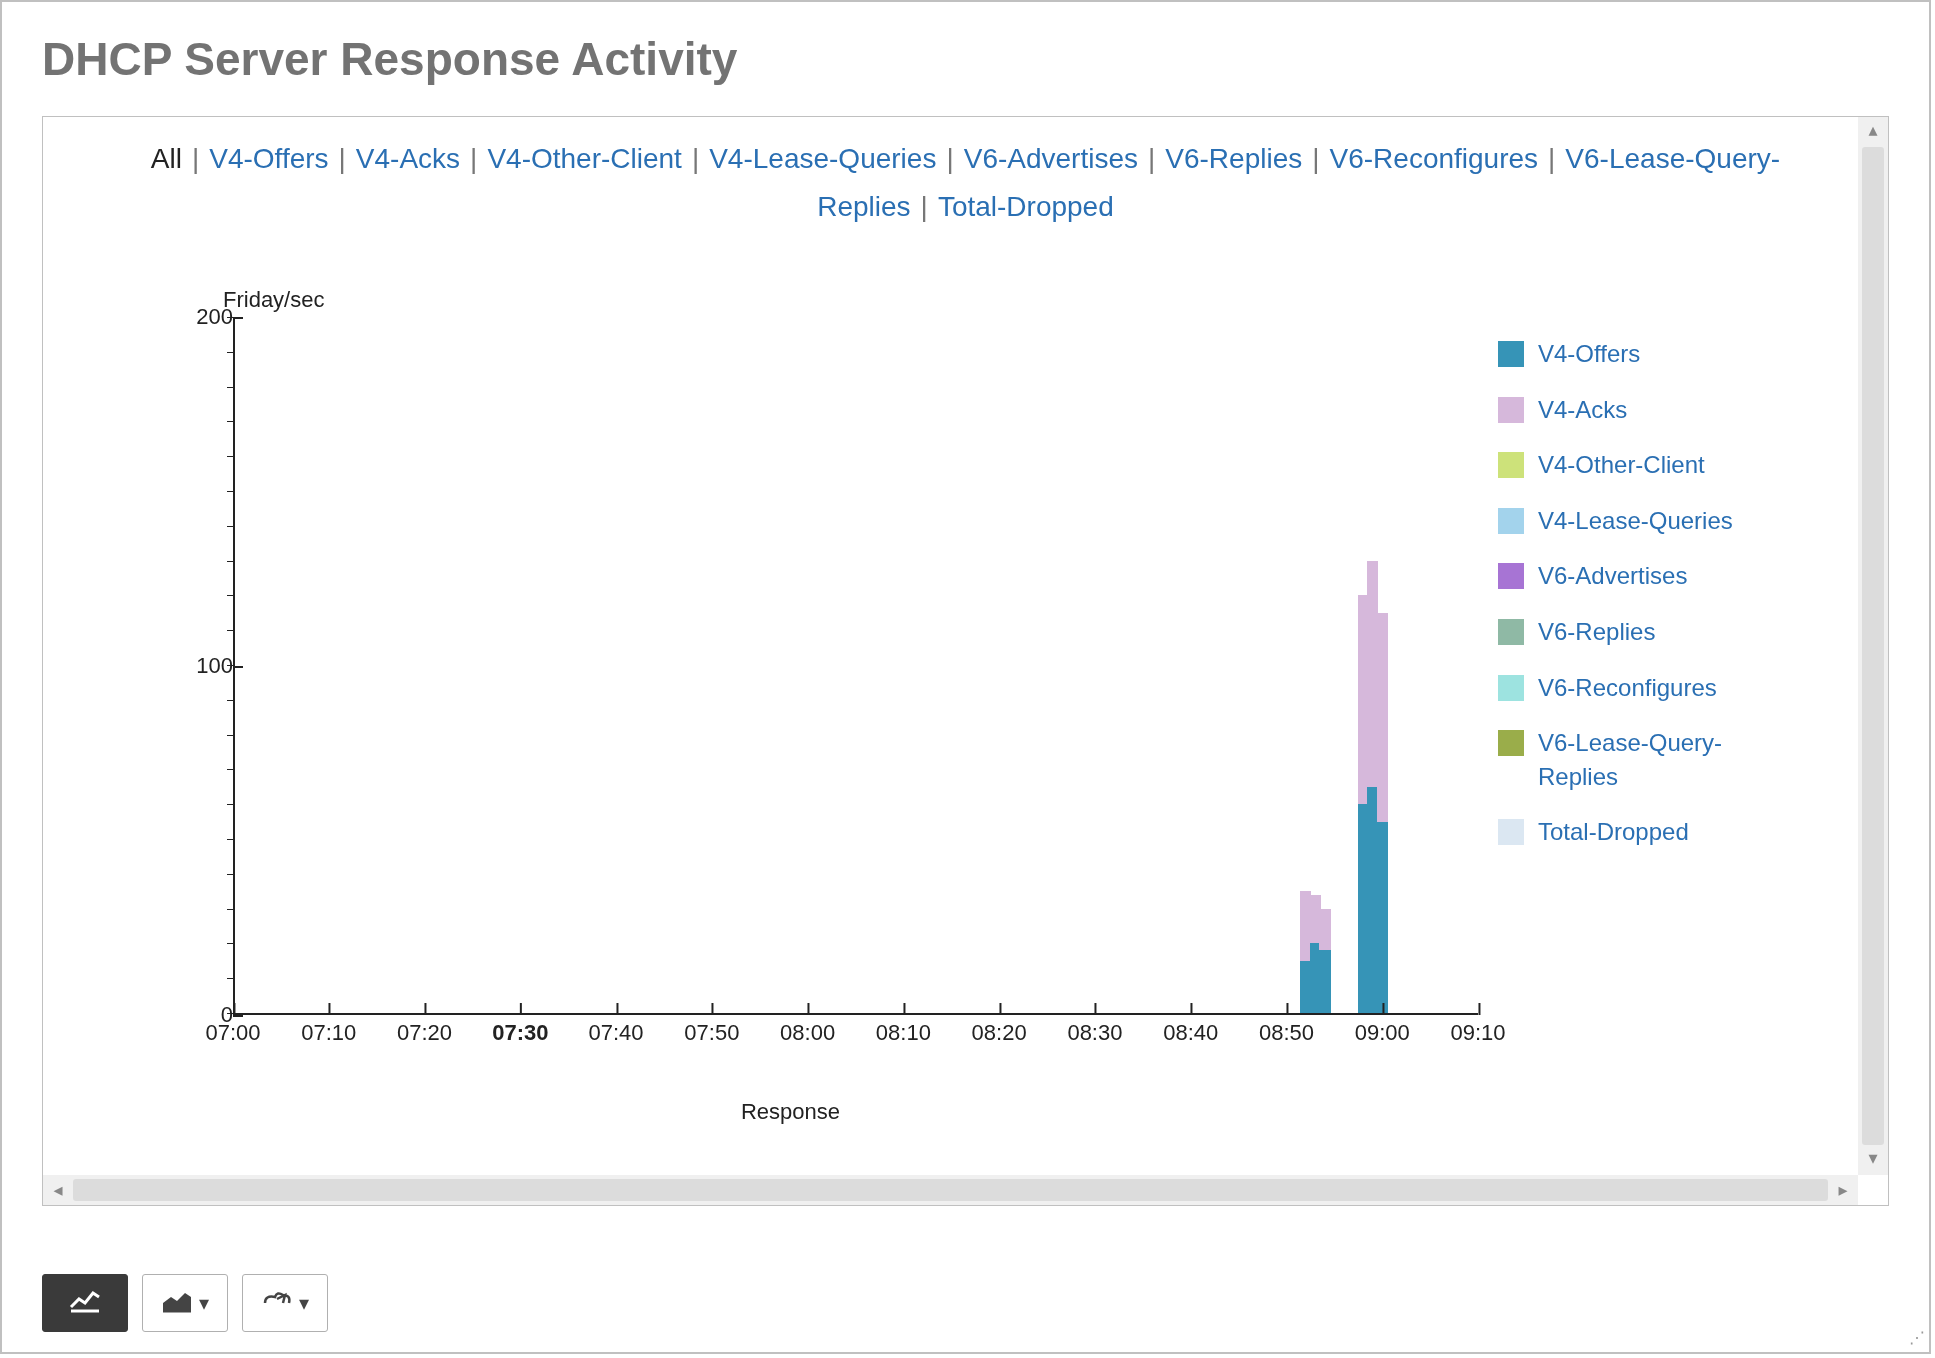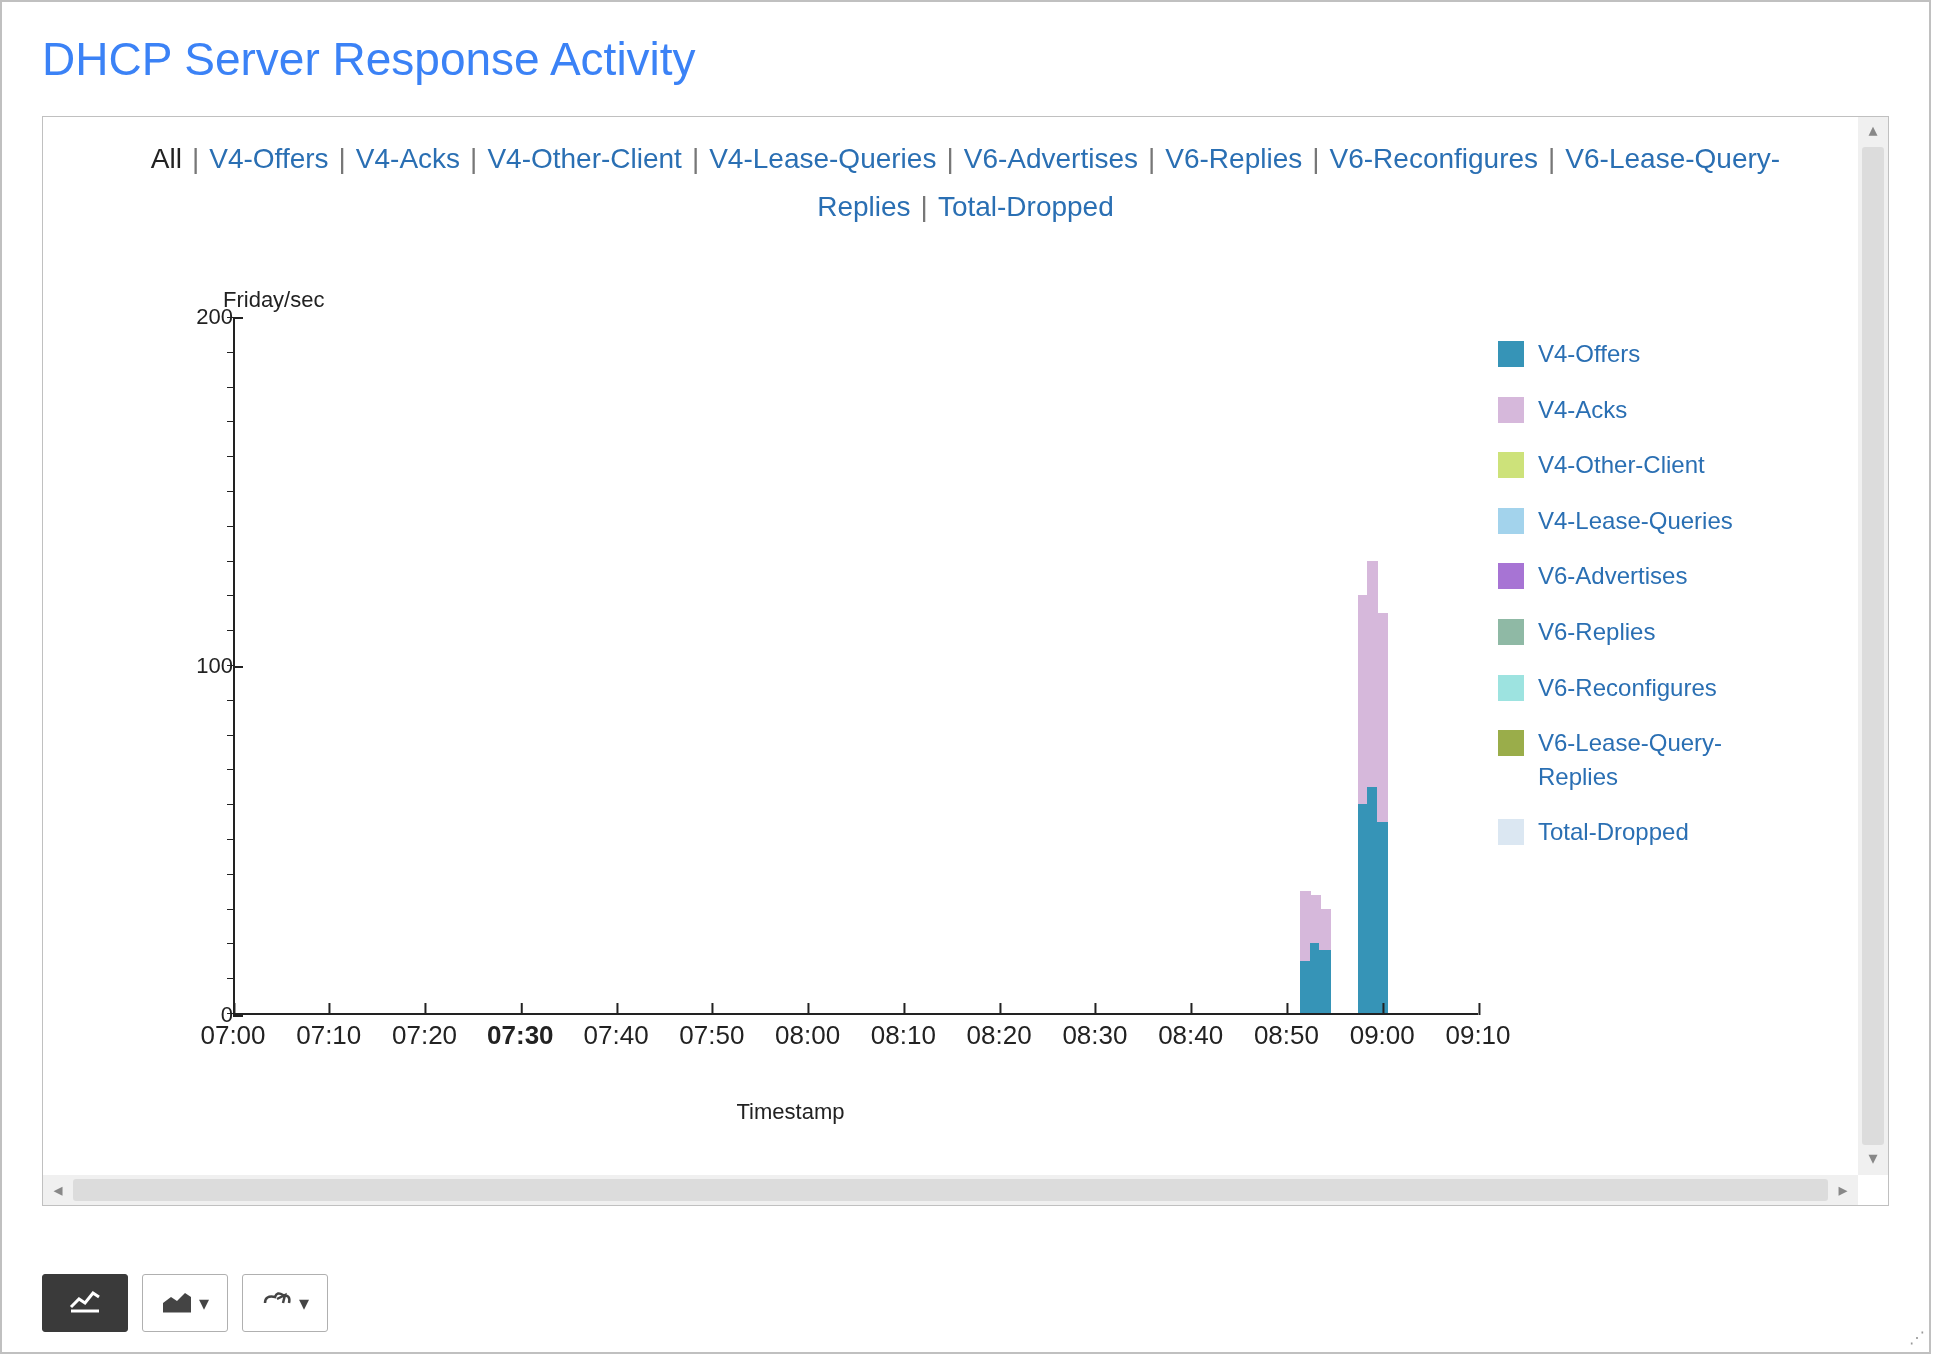--- a/index.html
+++ b/index.html
@@ -1,31 +1,31 @@
 <!DOCTYPE html>
 <html><head>
 <meta charset="utf-8">
 <style>
   html,body{margin:0;padding:0;font-family:Arial,Helvetica,sans-serif;background:#fff;color:#333}
   .outer{border:2px solid #c0c0c0;width:1931px;height:1354px;box-sizing:border-box;position:relative;padding:30px 40px}
-  .title{font-size:46px;color:#3b82f6;font-weight:400;margin:0 0 30px 0}
+  .title{font-size:46px;color:#737373;font-weight:700;margin:0 0 30px 0}
   .panel{border:1px solid #c0c0c0;width:100%;height:1090px;box-sizing:border-box;position:relative;overflow:hidden}
   .filters{text-align:center;font-size:28px;color:#2a6fb3;padding:18px 60px 10px 60px;line-height:1.7}
   .filters span{cursor:pointer}
   .filters .sep{color:#777;margin:0 10px}
   .filters .sel{color:#222}
   .chartzone{position:absolute;left:60px;top:170px;right:60px;bottom:120px}
   .ylabel{position:absolute;left:120px;top:0;font-size:22px;color:#222}
   .yaxis{position:absolute;left:50px;top:30px;bottom:70px;width:80px}
   .ytick{position:absolute;right:0;width:100%;text-align:right;font-size:22px;color:#222;transform:translateY(-50%)}
   .ytick .tline{position:absolute;right:-10px;width:10px;height:2px;background:#222;top:50%}
   .plot{position:absolute;left:130px;right:350px;top:30px;bottom:70px;border-left:2px solid #222;border-bottom:2px solid #222}
   .plot .minor{position:absolute;left:-8px;width:8px;height:1px;background:#222}
   .xaxis{position:absolute;left:130px;right:350px;bottom:15px;height:50px}
-  .xtick{position:absolute;top:0;font-size:26px;color:#222;transform:translateX(-50%)}
+  .xtick{position:absolute;top:0;font-size:22px;color:#222;transform:translateX(-50%)}
   .xtick .tline{position:absolute;left:50%;top:-17px;width:2px;height:12px;background:#222}
   .xlabel{position:absolute;left:0;right:350px;bottom:-40px;text-align:center;font-size:22px;color:#222}
   .legend{position:absolute;right:30px;top:50px;width:300px}
   .lrow{display:flex;align-items:flex-start;margin-bottom:22px;font-size:24px;color:#2a6fb3;cursor:pointer}
   .lswatch{width:26px;height:26px;margin-right:14px;margin-top:4px;flex:none}
   .ltext{max-width:240px;line-height:1.4}
   .toolbar{position:absolute;left:40px;bottom:20px;right:40px;display:flex;align-items:center;gap:14px}
   .tbtn{height:56px;min-width:64px;border:1px solid #b0b0b0;border-radius:3px;display:flex;align-items:center;justify-content:center;padding:0 10px;font-size:20px;cursor:pointer;background:#fff}
   .tbtn.active{background:#3a3a3a;color:#fff;border-color:#3a3a3a}
   .tcaret{margin-left:6px;color:#444}
@@ -111,21 +111,21 @@
           <div class="xtick" style="left: 38.4615%;">07:50<div class="tline"></div></div>
           <div class="xtick" style="left: 46.1538%;">08:00<div class="tline"></div></div>
           <div class="xtick" style="left: 53.8462%;">08:10<div class="tline"></div></div>
           <div class="xtick" style="left: 61.5385%;">08:20<div class="tline"></div></div>
           <div class="xtick" style="left: 69.2308%;">08:30<div class="tline"></div></div>
           <div class="xtick" style="left: 76.9231%;">08:40<div class="tline"></div></div>
           <div class="xtick" style="left: 84.6154%;">08:50<div class="tline"></div></div>
           <div class="xtick" style="left: 92.3077%;">09:00<div class="tline"></div></div>
           <div class="xtick" style="left: 100%;">09:10<div class="tline"></div></div>
         </div>
-      <div class="xlabel">Timestamp</div>
+      <div class="xlabel">Response</div>
       <div class="legend" id="legend">
           <div class="lrow">
             <div class="lswatch" style="background: rgb(54, 148, 183);"></div>
             <div class="ltext">V4-Offers</div>
           </div>
           <div class="lrow">
             <div class="lswatch" style="background: rgb(214, 184, 219);"></div>
             <div class="ltext">V4-Acks</div>
           </div>
           <div class="lrow">

